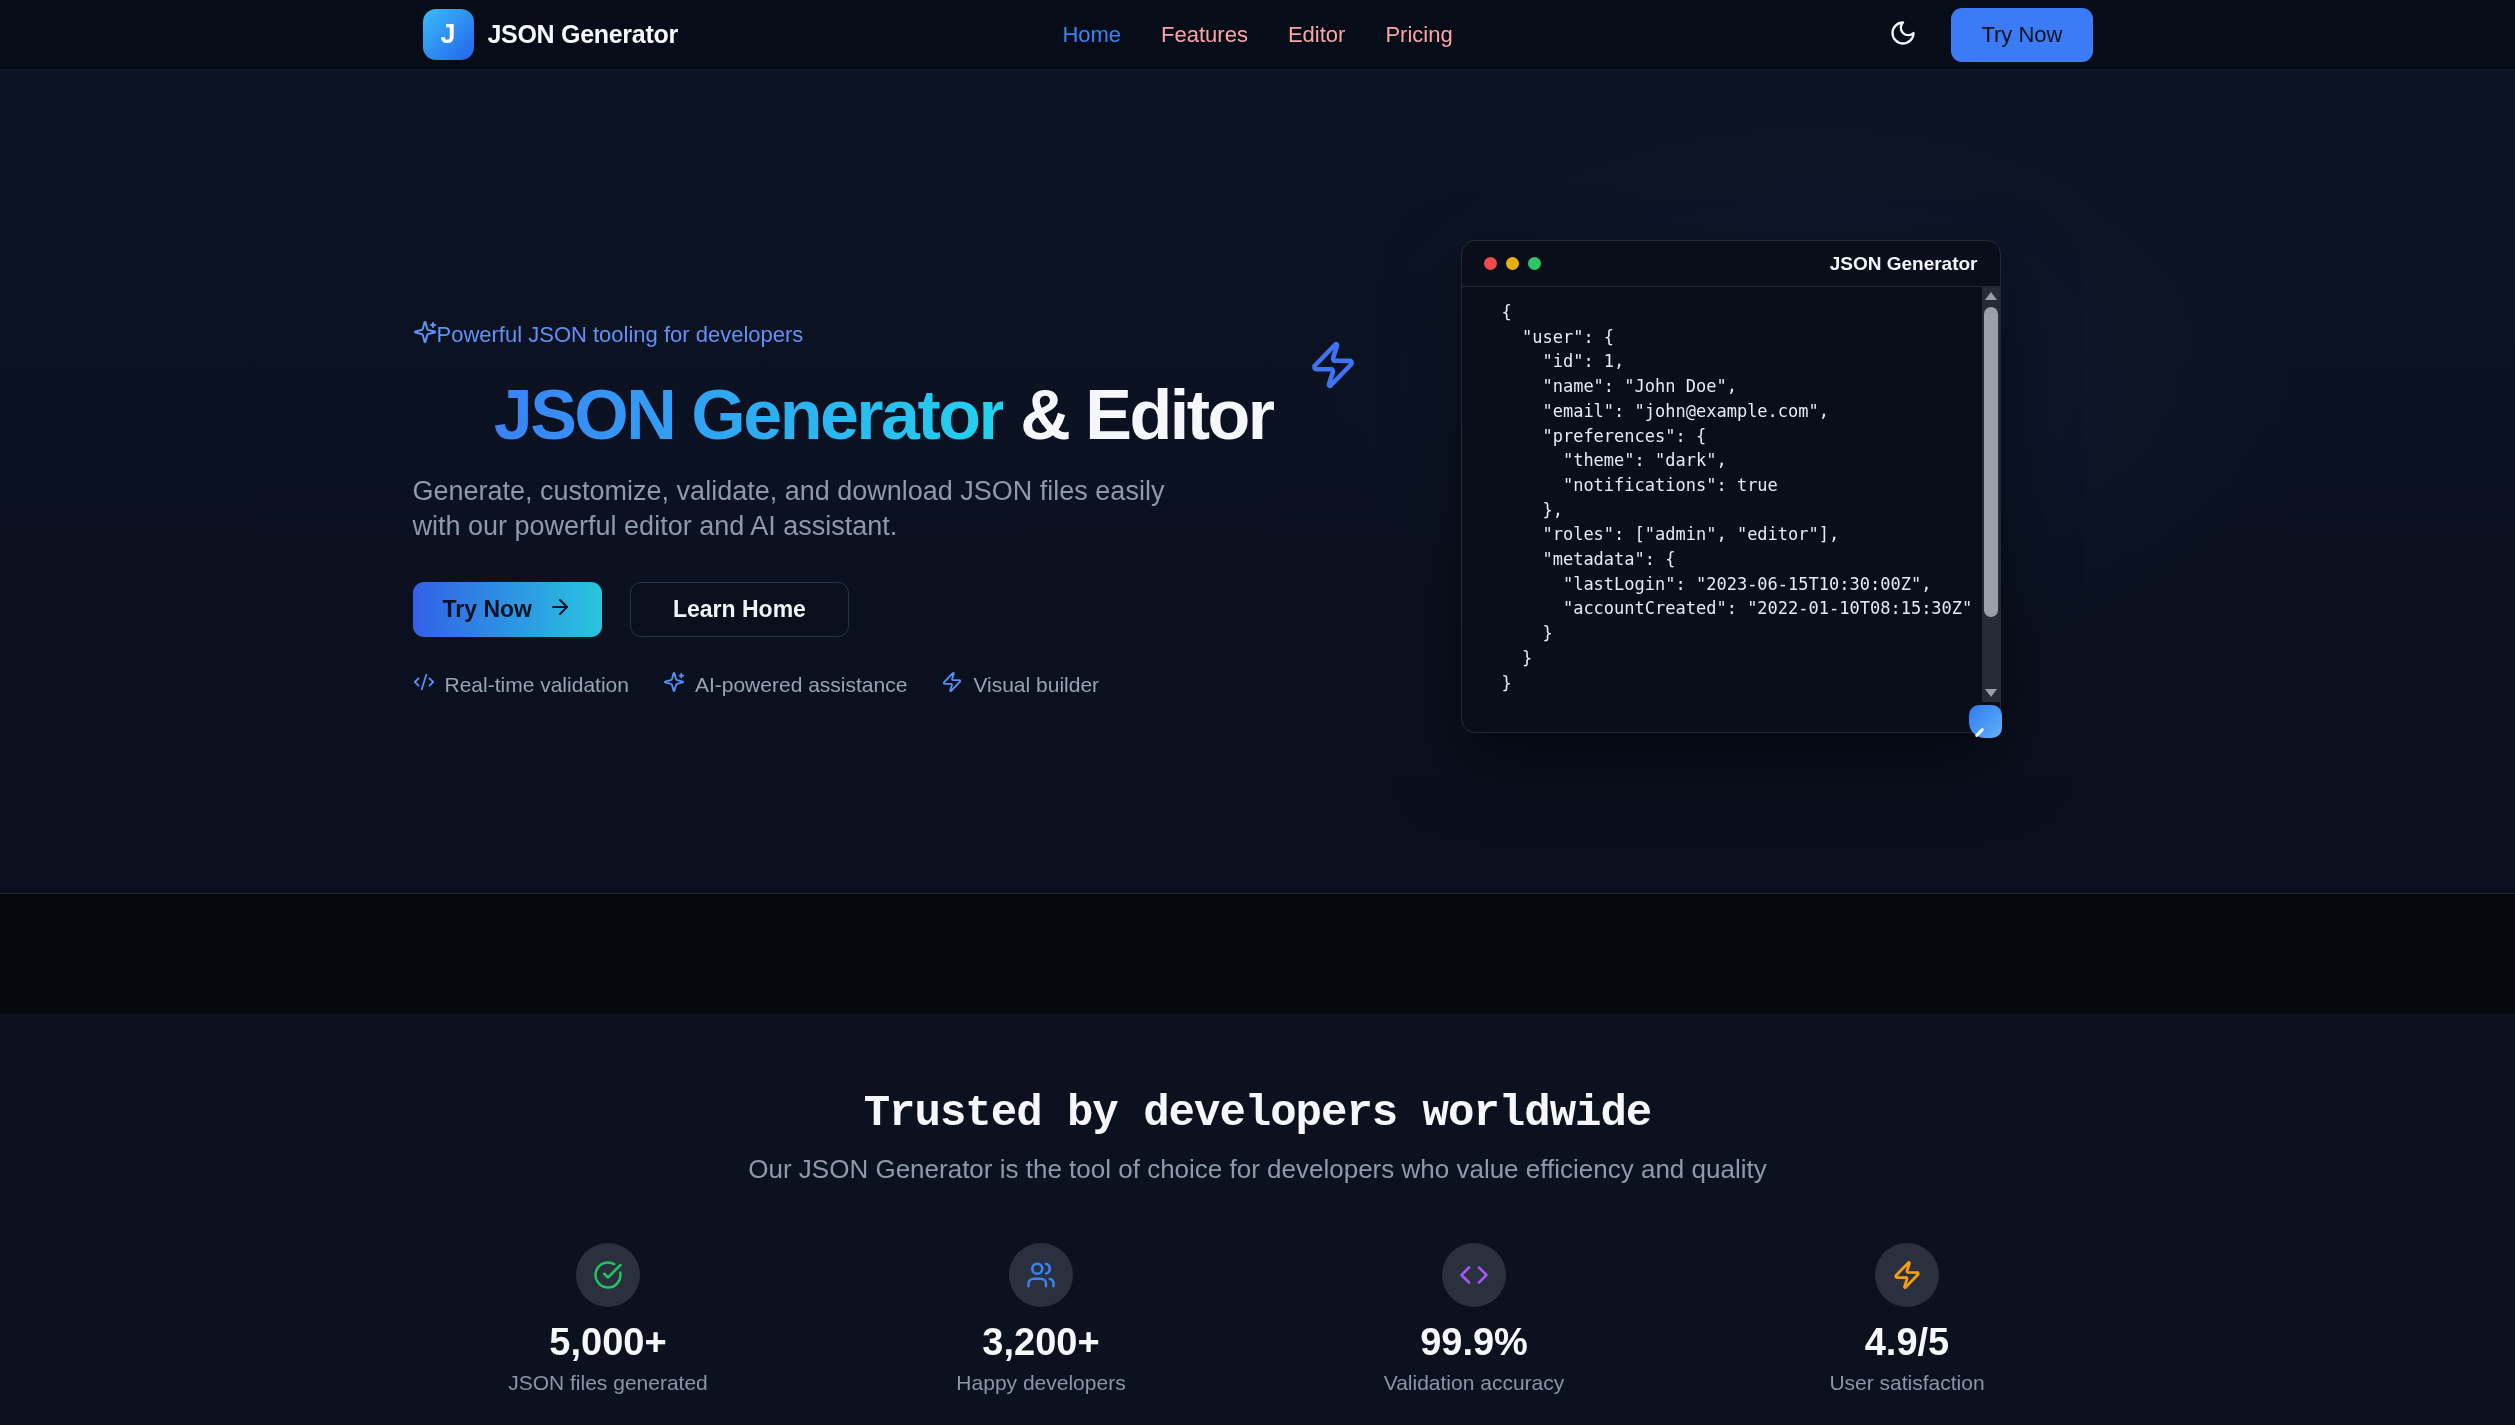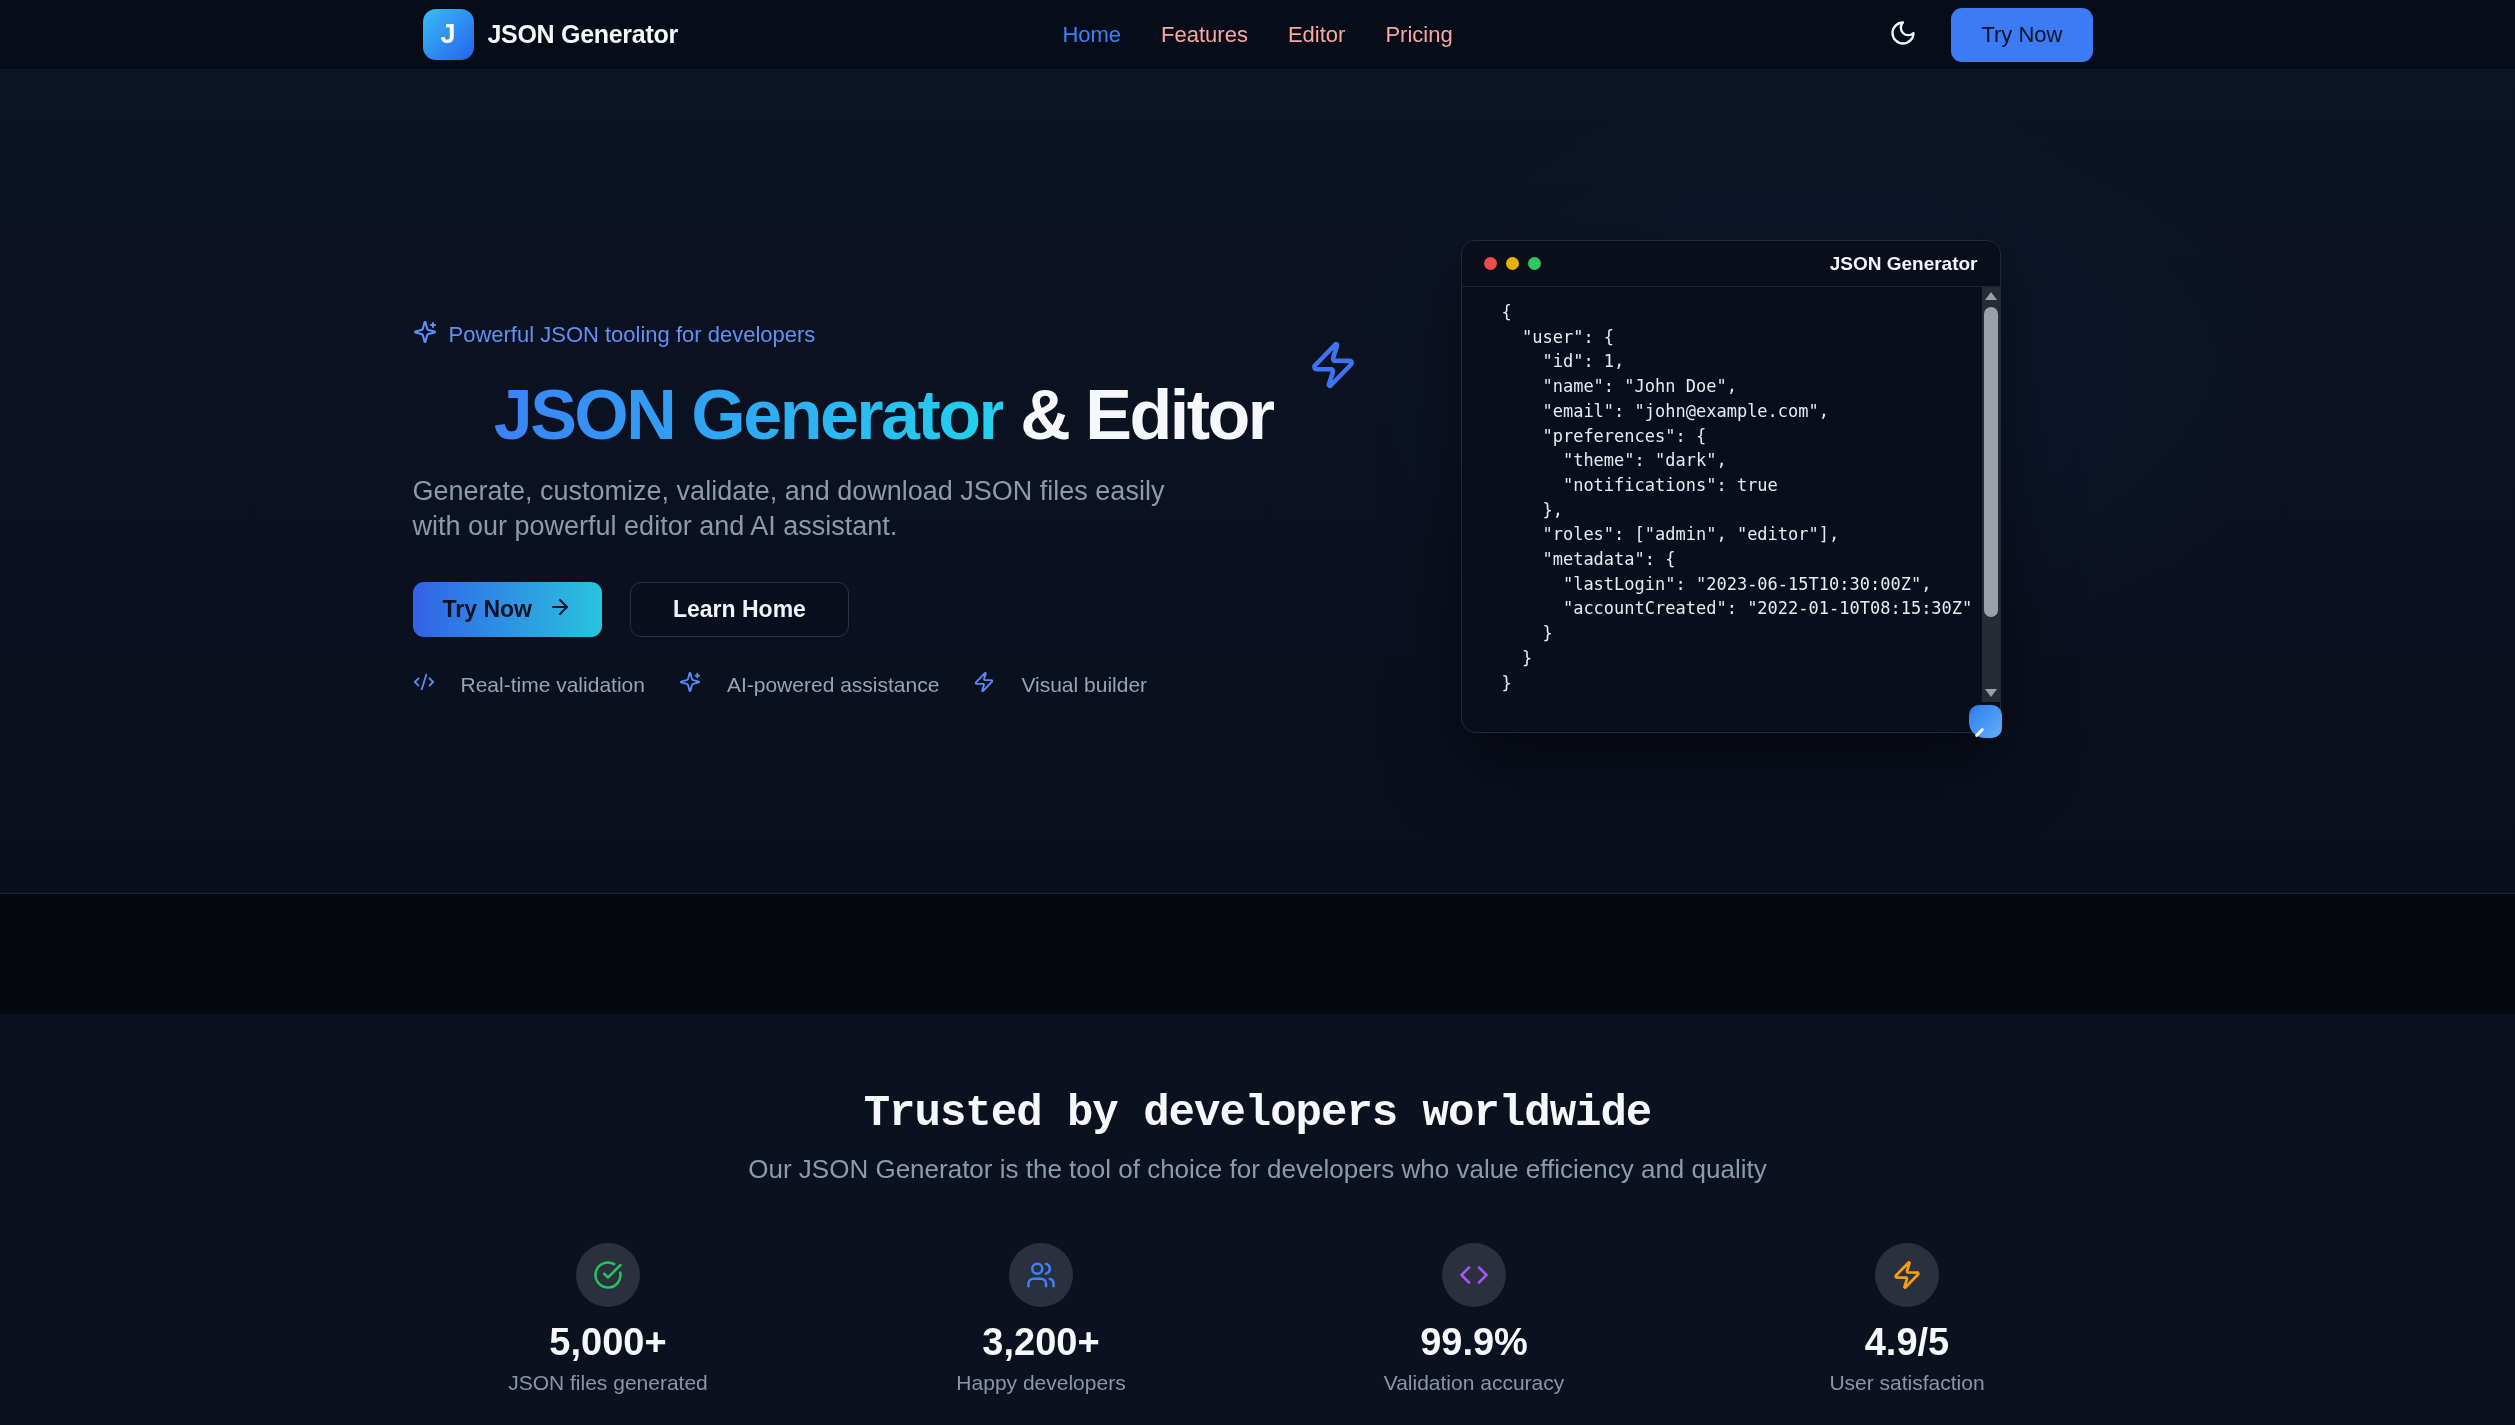--- a/index.html
+++ b/index.html
@@ -51,21 +51,21 @@
   
   .hero {
     height:823px; position:relative;
     background:
       radial-gradient(700px 420px at 72% 38%, rgba(37,99,235,.08), rgba(0,0,0,0) 70%),
       linear-gradient(180deg,#0c1322 0%,#0b1120 55%,#0a0f1d 100%);
   }
   .hero-inner { max-width:1670px; margin:0 auto; position:relative; height:100%; }
   .hero-left { position:absolute; left:-10px; top:250px; width:860px; }
 
-  .hero-badge { display:flex; align-items:center; gap:12px; color:#6191f4; font-size:22px; }
+  .hero-badge { display:flex; align-items:center; color:#6191f4; font-size:22px; }
   .hero-badge svg { flex:0 0 auto; }
 
   .hero-title { margin-top:26px; font-size:70px; font-weight:700; letter-spacing:-2.5px; line-height:1.12; white-space:nowrap;text-align:right; }
   .title-gradient {
     background:linear-gradient(90deg,#3b82f6 0%,#22d3ee 100%);
     -webkit-background-clip:text; background-clip:text; color:transparent;
   }
   .title-rest { color:#f5f7fa; }
 
   .hero-sub { margin-top:20px; width:770px; font-size:27px; line-height:35px; color:#8e99ab; }
@@ -79,21 +79,21 @@
     height:55px; padding:0 30px; border-radius:11px;
   }
   .btn-secondary {
     cursor:pointer;
     background:rgba(10,15,29,.65); border:1px solid #27314a;
     color:#f0f3f7; font-family:inherit; font-size:23px; font-weight:600;
     height:55px; padding:0 42px; border-radius:11px;
   }
 
   .hero-features { margin-top:34px; display:flex; align-items:center; gap:34px; }
-  .hero-feature { display:flex; align-items:center; gap:26px; color:#98a3b4; font-size:21px; }
+  .hero-feature { display:flex; align-items:center; gap:10px; color:#98a3b4; font-size:21px; }
   .hero-feature svg { color:#5b8cf5; }
 
   .zap-decoration { position:absolute; left:885px; top:268px; color:#3f73f3; }
 
   
   .code-window {
     position:absolute; left:1038px; top:170px;
     width:540px; height:493px;
     background:#0a0e1a;
     border:1px solid #1f2937; border-radius:14px;

